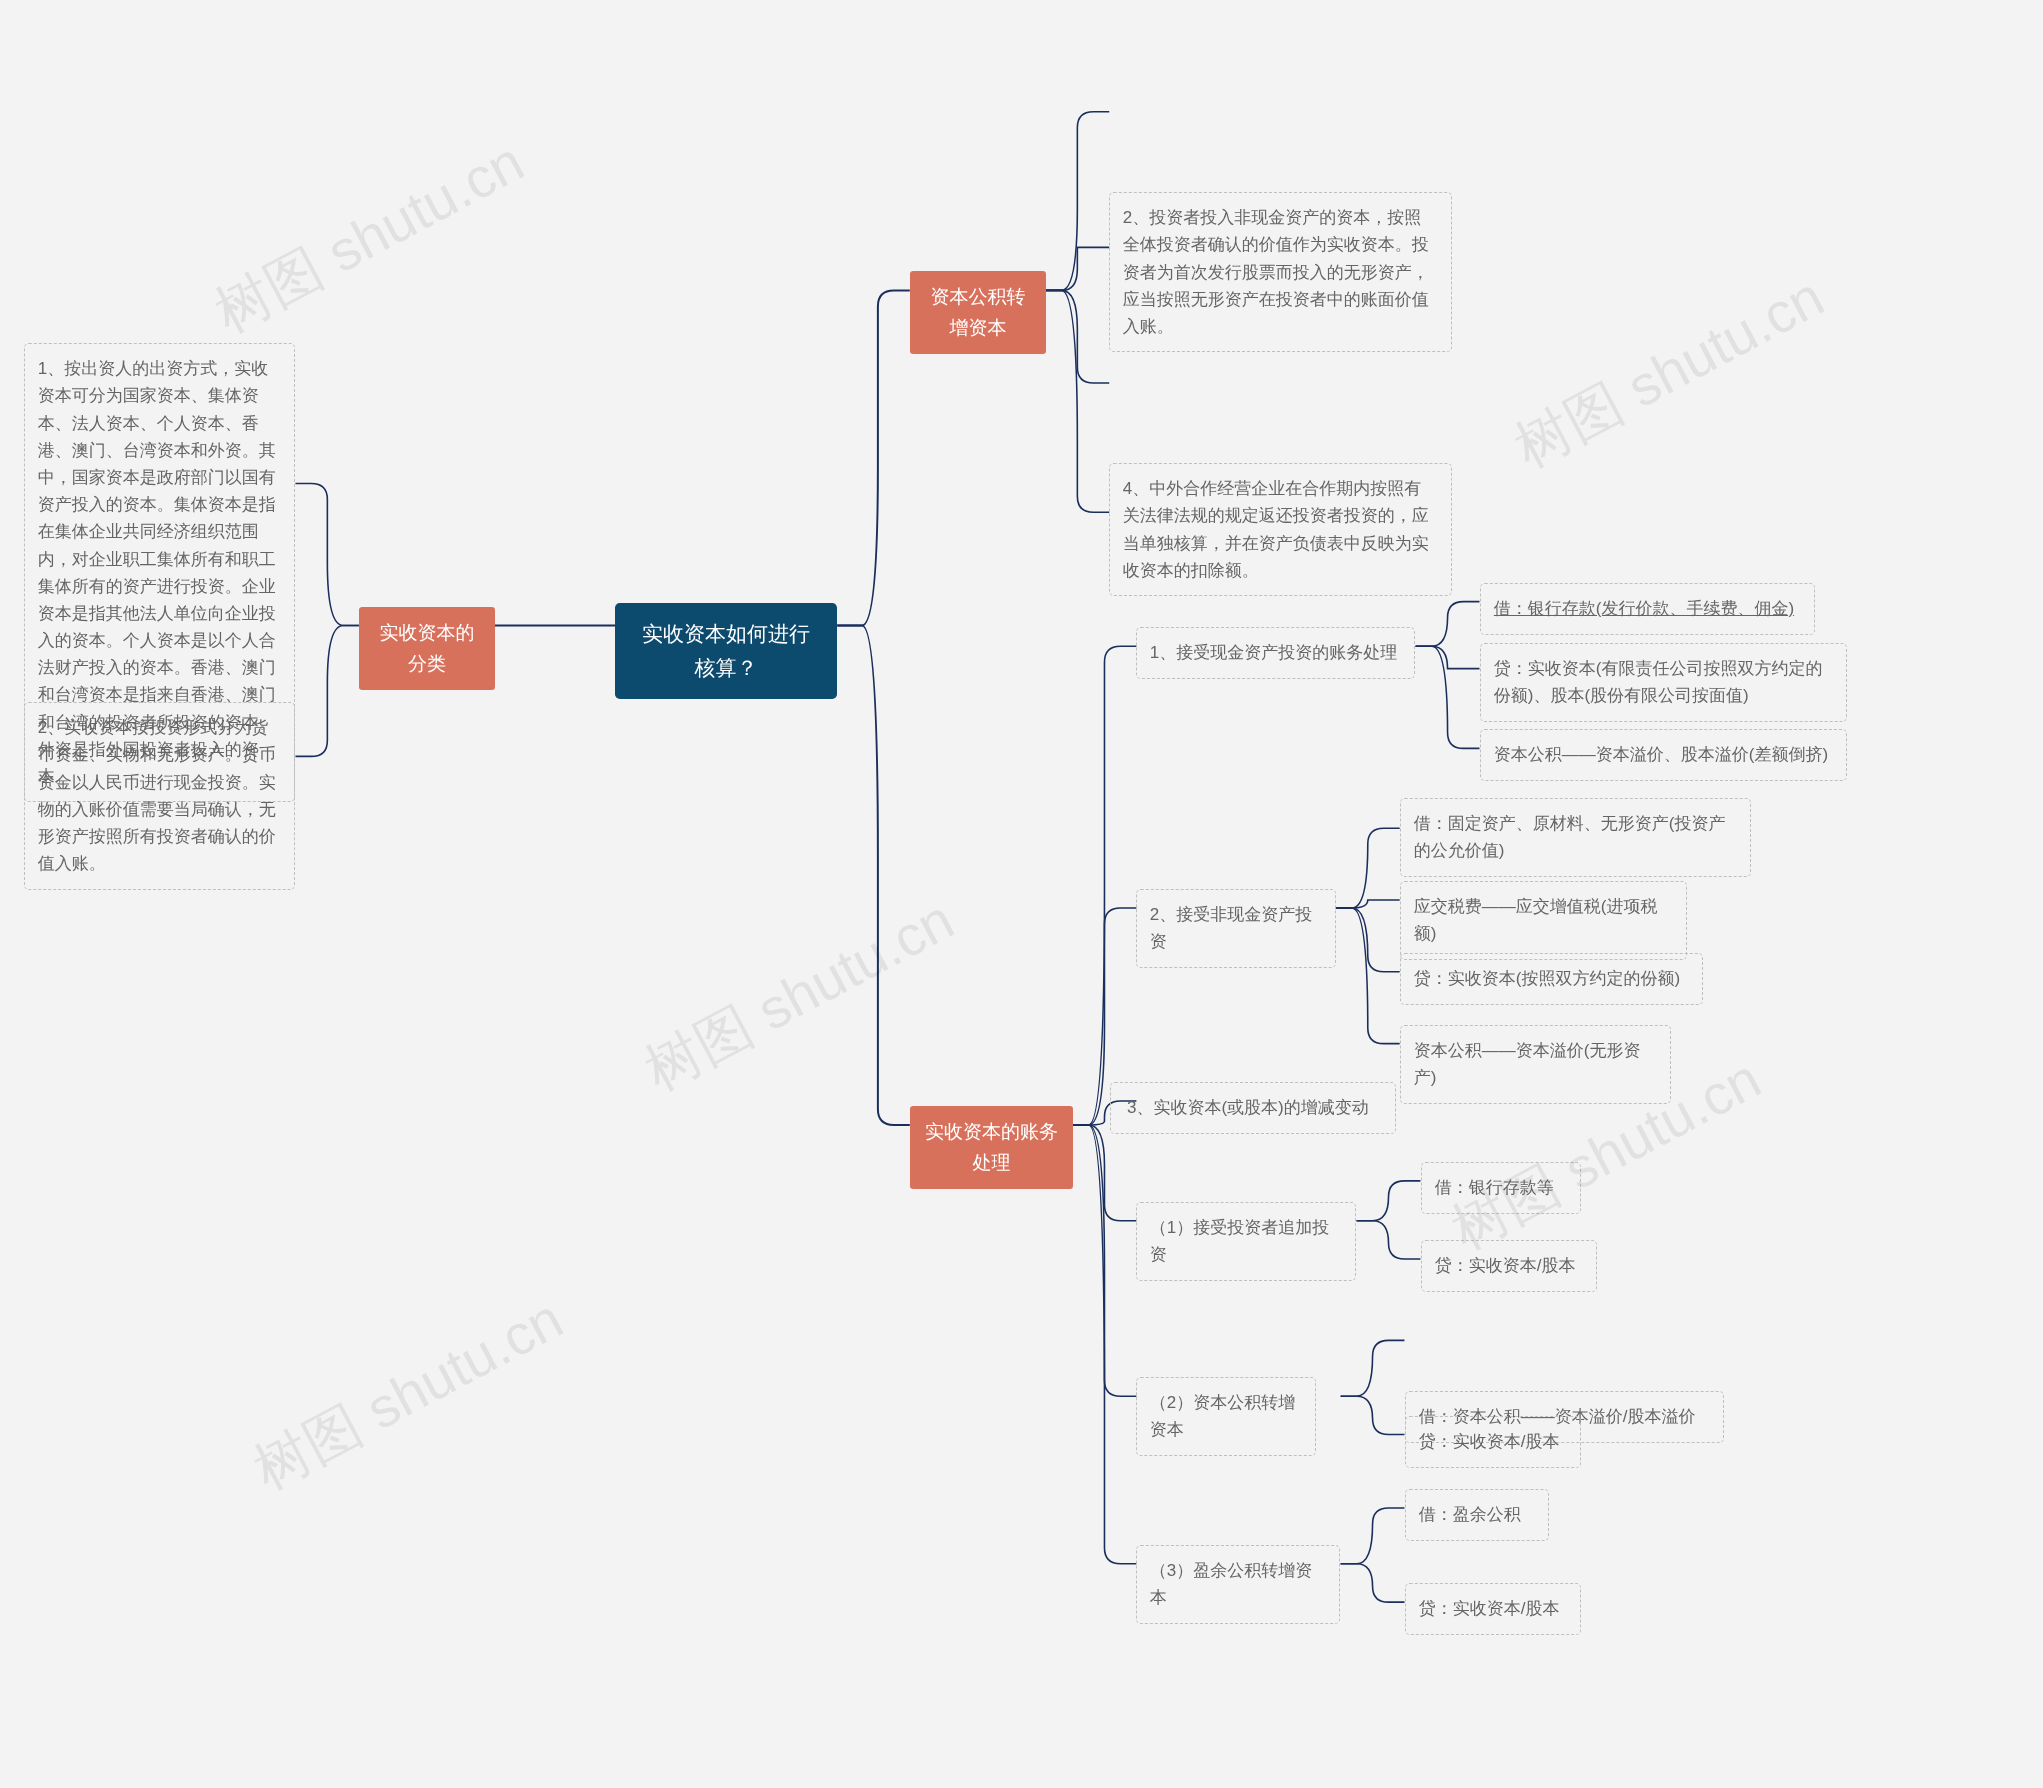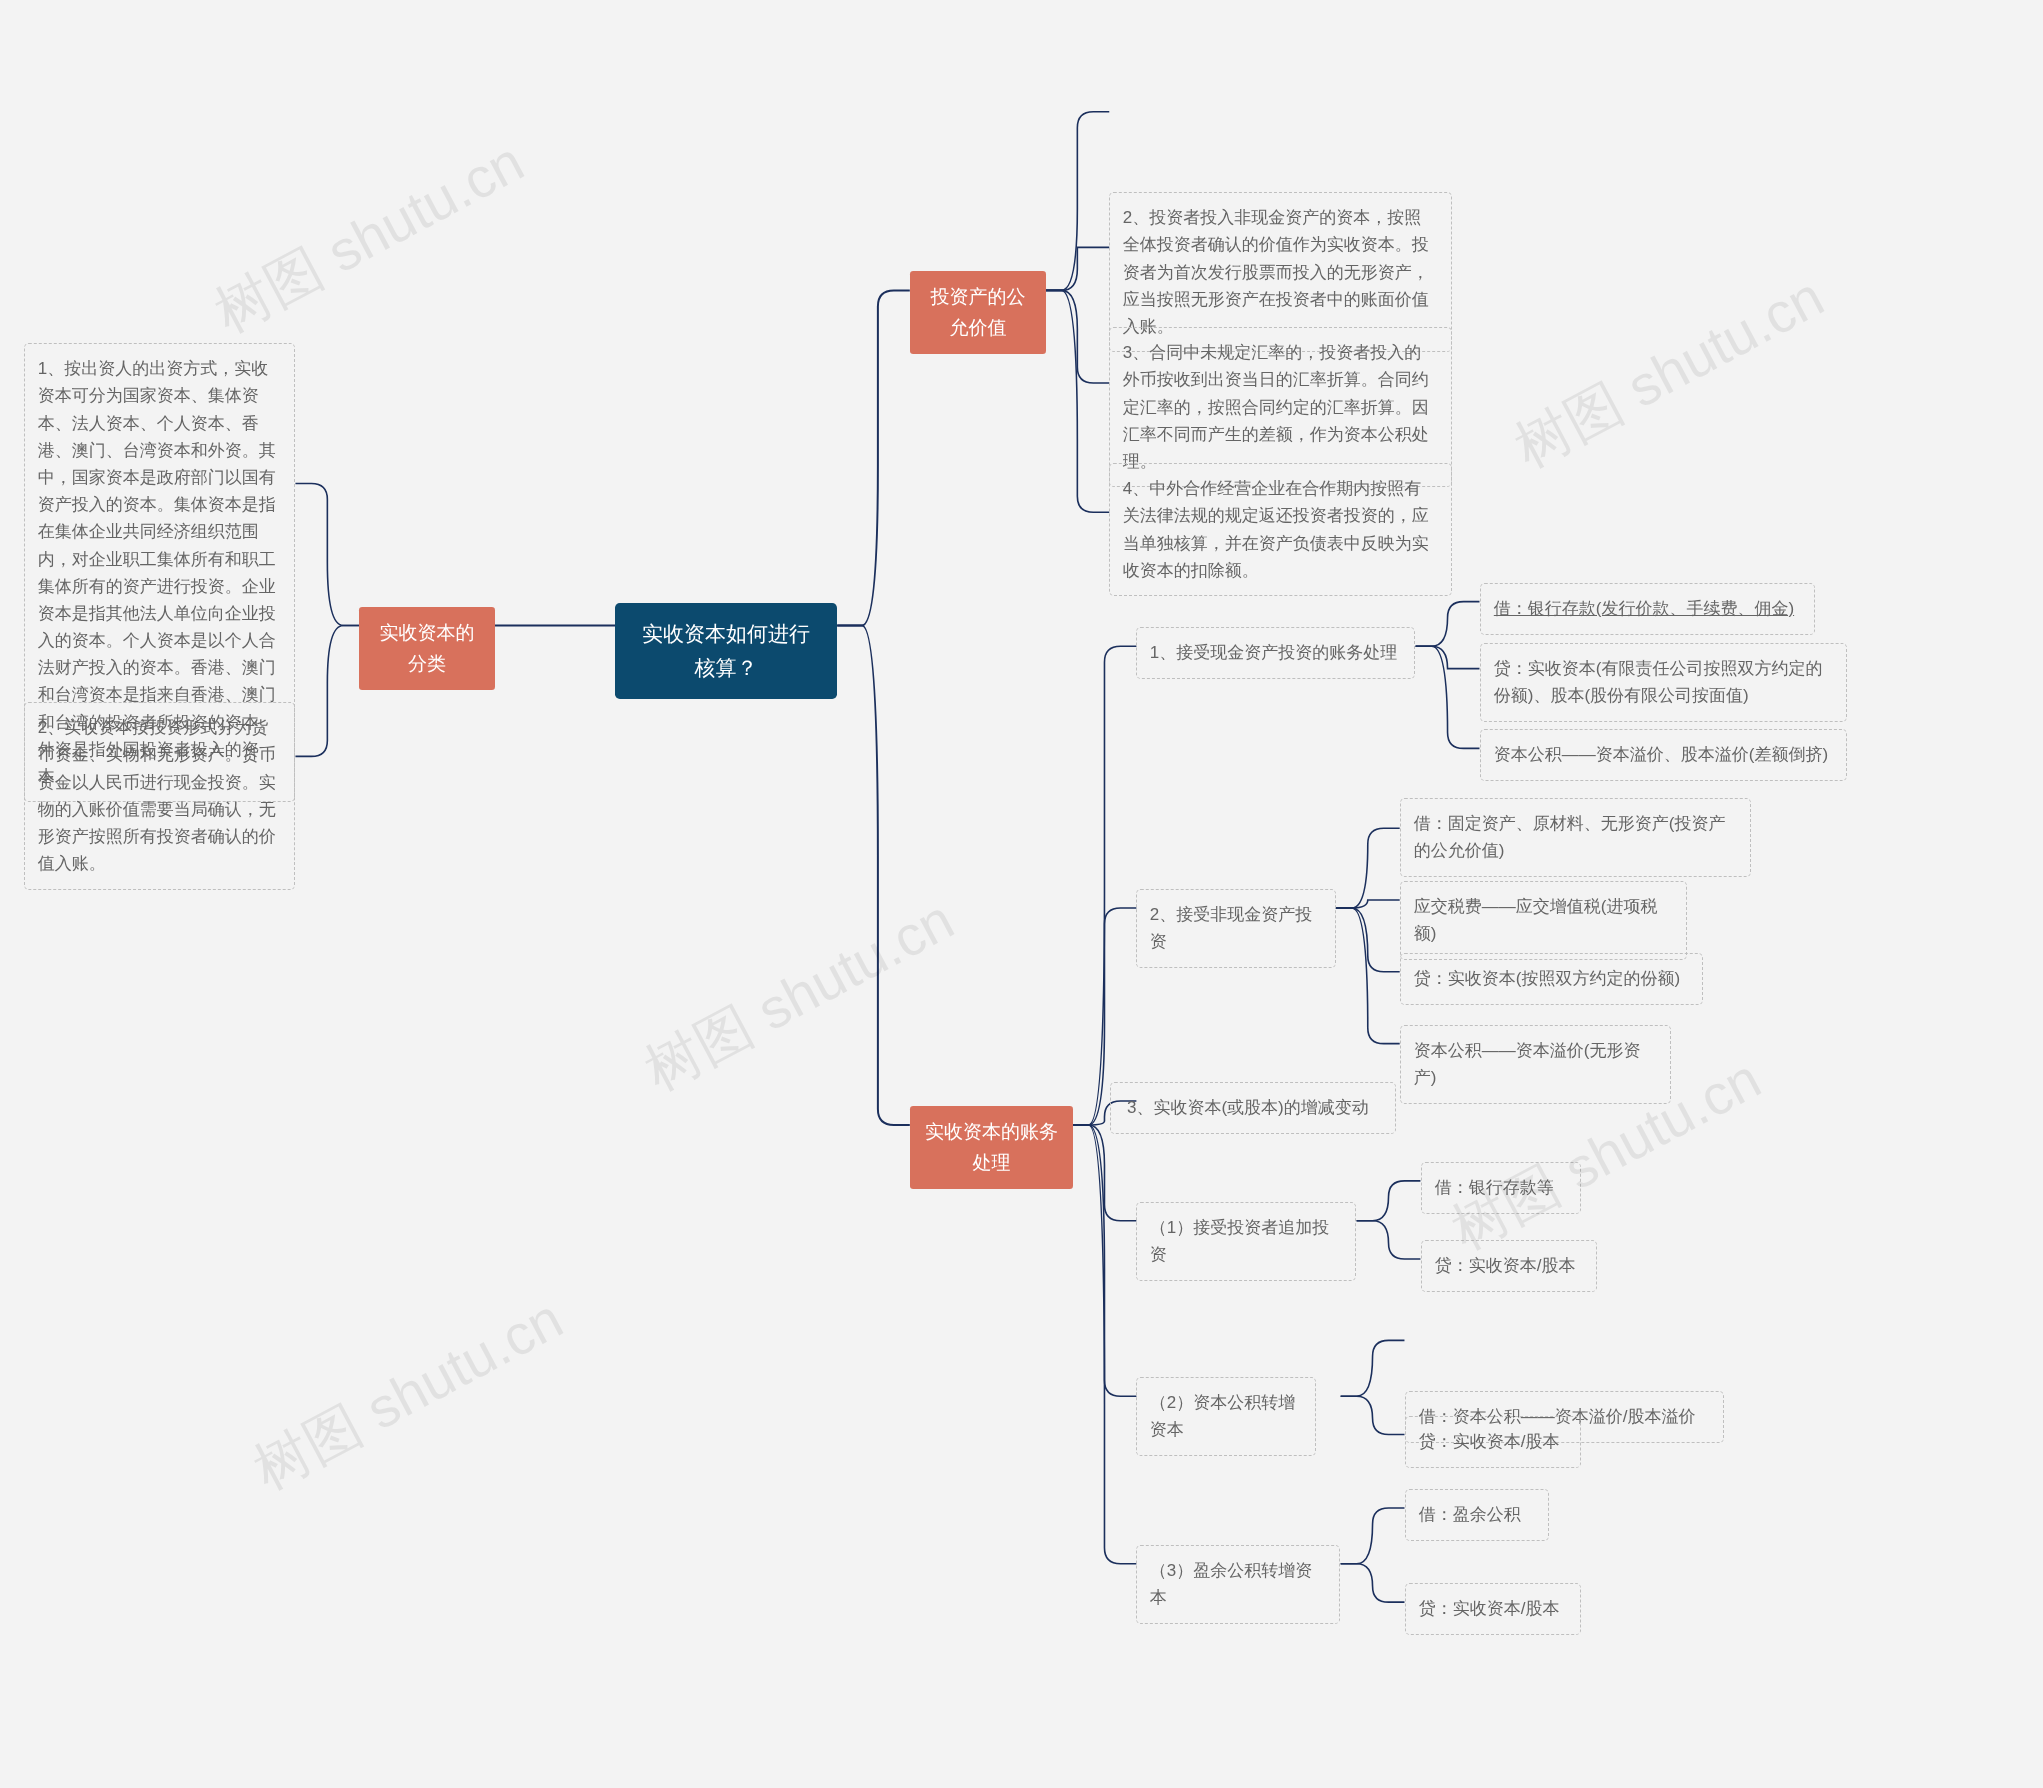--- a/index.html
+++ b/index.html
@@ -115,26 +115,25 @@
   </svg>
 
   <div class="node root" style="left:615px; top:603px; width:222px;">实收资本如何进行核算？</div>
 
   <div class="node branch" style="left:359px; top:607px; width:136px;">实收资本的分类</div>
 
   <div class="node leaf" style="left:24px; top:343px; width:271px;">1、按出资人的出资方式，实收资本可分为国家资本、集体资本、法人资本、个人资本、香港、澳门、台湾资本和外资。其中，国家资本是政府部门以国有资产投入的资本。集体资本是指在集体企业共同经济组织范围内，对企业职工集体所有和职工集体所有的资产进行投资。企业资本是指其他法人单位向企业投入的资本。个人资本是以个人合法财产投入的资本。香港、澳门和台湾资本是指来自香港、澳门和台湾的投资者所投资的资本。外资是指外国投资者投入的资本。</div>
 
   <div class="node leaf" style="left:24px; top:702px; width:271px;">2、实收资本按投资形式分为货币资金、实物和无形资产。货币资金以人民币进行现金投资。实物的入账价值需要当局确认，无形资产按照所有投资者确认的价值入账。</div>
 
-  <div class="node branch" style="left:910px; top:271px; width:136px;">投资产的公允价值</div>
+  <div class="node branch" style="left:910px; top:271px; width:136px;">资本公积转增资本</div>
 
 
   <div class="node leaf" style="left:1109px; top:192px; width:343px;">2、投资者投入非现金资产的资本，按照全体投资者确认的价值作为实收资本。投资者为首次发行股票而投入的无形资产，应当按照无形资产在投资者中的账面价值入账。</div>
 
-  <div class="node leaf" style="left:1109px; top:327px; width:343px;">3、合同中未规定汇率的，投资者投入的外币按收到出资当日的汇率折算。合同约定汇率的，按照合同约定的汇率折算。因汇率不同而产生的差额，作为资本公积处理。</div>
 
   <div class="node leaf" style="left:1109px; top:463px; width:343px;">4、中外合作经营企业在合作期内按照有关法律法规的规定返还投资者投资的，应当单独核算，并在资产负债表中反映为实收资本的扣除额。</div>
 
   <div class="node branch" style="left:910px; top:1106px; width:163px;">实收资本的账务处理</div>
 
   <div class="node sub" style="left:1136px; top:627px; width:279px;">1、接受现金资产投资的账务处理</div>
   <div class="node sub" style="left:1480px; top:583px; width:335px;text-decoration:underline;">借：银行存款(发行价款、手续费、佣金)</div>
   <div class="node sub" style="left:1480px; top:643px; width:367px;">贷：实收资本(有限责任公司按照双方约定的份额)、股本(股份有限公司按面值)</div>
   <div class="node sub" style="left:1480px; top:729px; width:367px;">资本公积——资本溢价、股本溢价(差额倒挤)</div>
 

